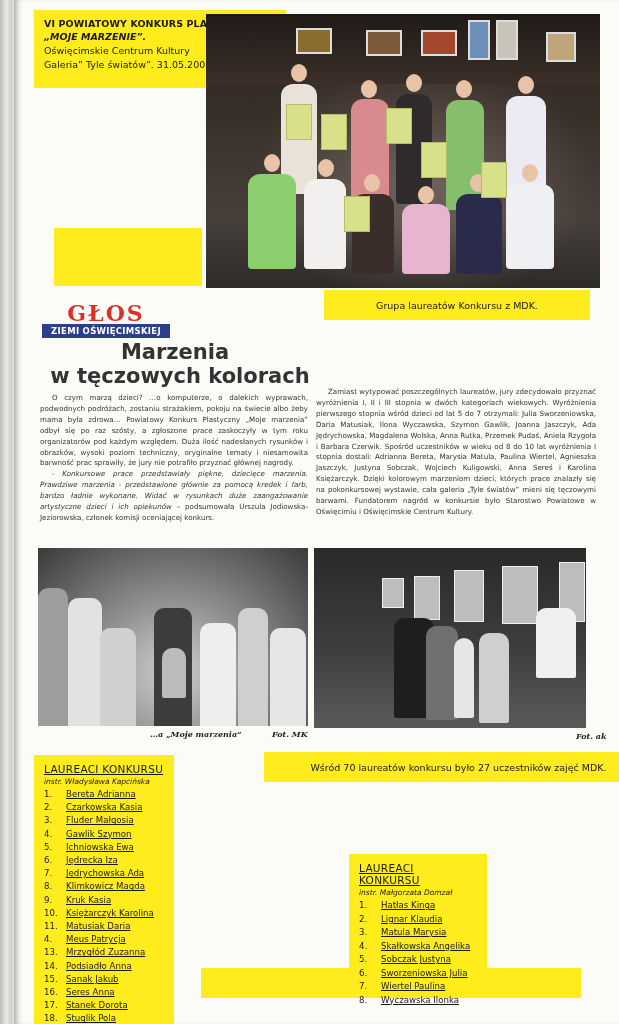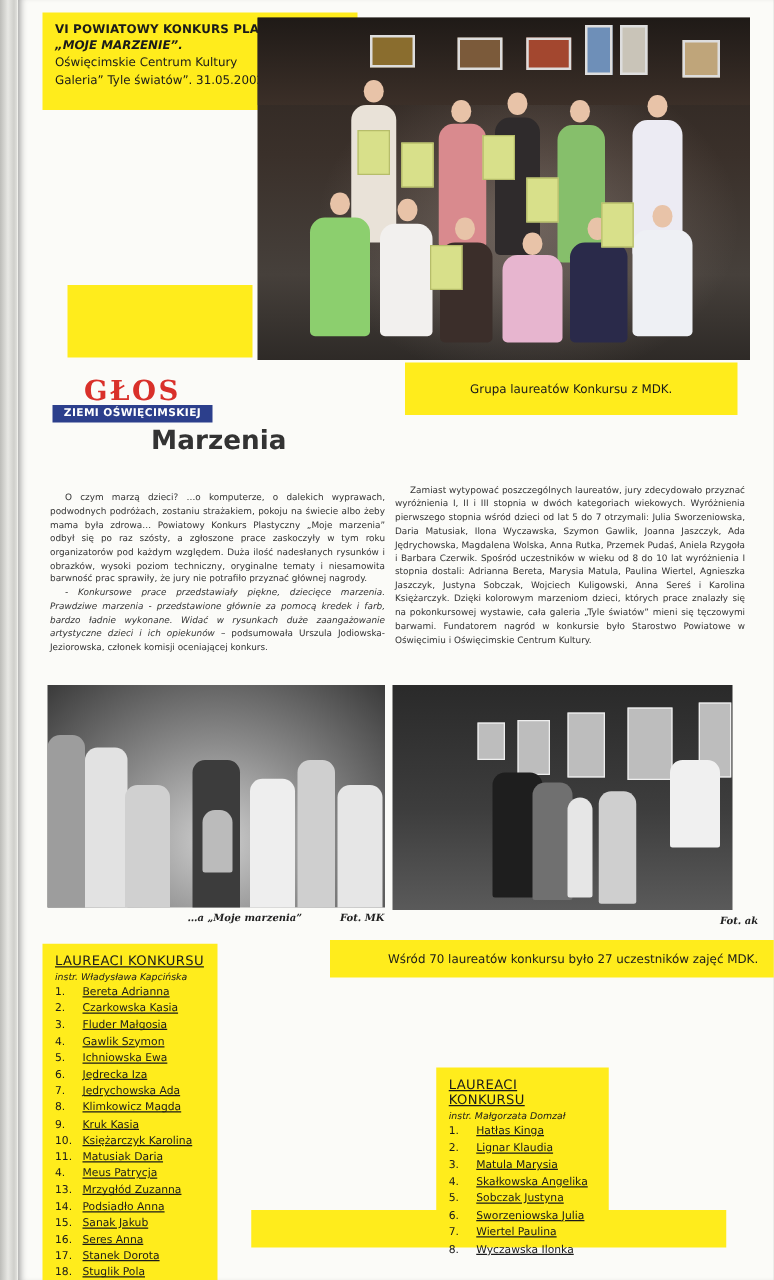--- a/index.html
+++ b/index.html
@@ -31,21 +31,21 @@
       linear-gradient(180deg, #2b2420 0%, #3a302a 40%, #46403b 75%, #2e2a27 100%);
     overflow: hidden;
   }
   .photo-top .wall { position: absolute; top: 0; left: 0; right: 0; height: 70px; background: linear-gradient(180deg,#1f1a17,#3b2f28); }
   .photo-top .pic { position: absolute; width: 36px; height: 26px; border: 2px solid #ddd; }
   .photo-top .kid { position: absolute; border-radius: 12px 12px 4px 4px; }
   .photo-top .head { position: absolute; width: 16px; height: 18px; border-radius: 50%; background: #e8c3a8; }
   .photo-top .diploma { position: absolute; width: 26px; height: 36px; background: #d8e08a; border: 1px solid #b6bd6a; }
 
   .yellow-left-empty { left: 54px; top: 228px; width: 148px; height: 58px; }
-  .caption-top { left: 324px; top: 290px; width: 266px; height: 42px; display: flex; align-items: center; justify-content: center; font-size: 9.5px; }
+  .caption-top { left: 324px; top: 290px; width: 266px; height: 30px; display: flex; align-items: center; justify-content: center; font-size: 9.5px; }
 
   
   .logo { position: absolute; left: 42px; top: 302px; width: 128px; height: 38px; }
   .logo .glos { height: 22px; color: #d9302a; font-family: "DejaVu Serif", serif; font-weight: bold; font-size: 22px; line-height: 22px; text-align: center; letter-spacing: 2px; }
   .logo .ziemi { height: 14px; background: #2c3f8c; color: #fff; font-size: 8.5px; font-weight: bold; text-align: center; line-height: 14px; letter-spacing: 0.3px; }
 
   .headline { position: absolute; left: 40px; top: 340px; width: 270px; text-align: center; font-weight: bold; color: #333; font-size: 21px; line-height: 24px; }
   .headline .h2 { padding-left: 10px; }
 
   .article-col { position: absolute; font-size: 7.1px; line-height: 10.9px; color: #333; text-align: justify; }
@@ -141,20 +141,21 @@
 <div class="yellow yellow-left-empty"></div>
 <div class="yellow caption-top hand">Grupa laureatów Konkursu z MDK.</div>
 
 <div class="logo">
   <div class="glos">GŁOS</div>
   <div class="ziemi">ZIEMI OŚWIĘCIMSKIEJ</div>
 </div>
 
 <div class="headline">
   <div class="h1">Marzenia</div>
+  <div class="h2">w tęczowych kolorach</div>
 </div>
 
 <div class="article-col col-left">
   <p>O czym marzą dzieci? …o komputerze, o dalekich wyprawach, podwodnych podróżach, zostaniu strażakiem, pokoju na świecie albo żeby mama była zdrowa… Powiatowy Konkurs Plastyczny „Moje marzenia” odbył się po raz szósty, a zgłoszone prace zaskoczyły w tym roku organizatorów pod każdym względem. Duża ilość nadesłanych rysunków i obrazków, wysoki poziom techniczny, oryginalne tematy i niesamowita barwność prac sprawiły, że jury nie potrafiło przyznać głównej nagrody.</p>
   <p><span class="quote">- Konkursowe prace przedstawiały piękne, dziecięce marzenia. Prawdziwe marzenia - przedstawione głównie za pomocą kredek i farb, bardzo ładnie wykonane. Widać w rysunkach duże zaangażowanie artystyczne dzieci i ich opiekunów</span><span> – podsumowała Urszula Jodiowska- Jeziorowska, członek komisji oceniającej konkurs.</span></p>
 </div>
 
 <div class="article-col col-right">
   <p>Zamiast wytypować poszczególnych laureatów, jury zdecydowało przyznać wyróżnienia I, II i III stopnia w dwóch kategoriach wiekowych. Wyróżnienia pierwszego stopnia wśród dzieci od lat 5 do 7 otrzymali: Julia Sworzeniowska, Daria Matusiak, Ilona Wyczawska, Szymon Gawlik, Joanna Jaszczyk, Ada Jędrychowska, Magdalena Wolska, Anna Rutka, Przemek Pudaś, Aniela Rzygoła i Barbara Czerwik. Spośród uczestników w wieku od 8 do 10 lat wyróżnienia I stopnia dostali: Adrianna Bereta, Marysia Matula, Paulina Wiertel, Agnieszka Jaszczyk, Justyna Sobczak, Wojciech Kuligowski, Anna Sereś i Karolina Księżarczyk. Dzięki kolorowym marzeniom dzieci, których prace znalazły się na pokonkursowej wystawie, cała galeria „Tyle światów” mieni się tęczowymi barwami. Fundatorem nagród w konkursie było Starostwo Powiatowe w Oświęcimiu i Oświęcimskie Centrum Kultury.</p>
 </div>

